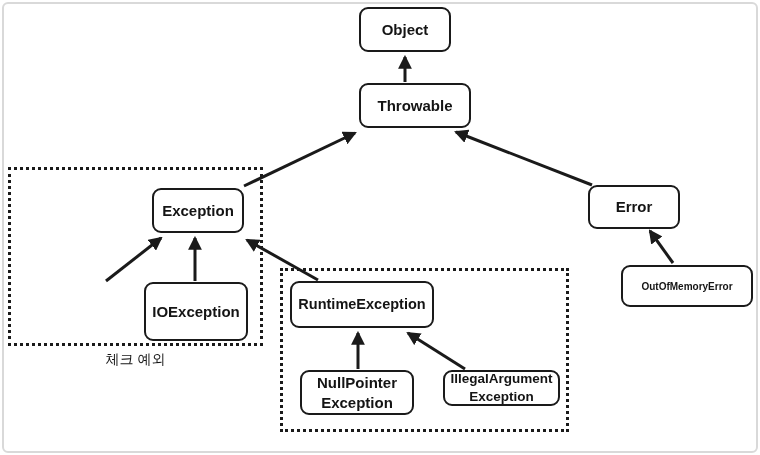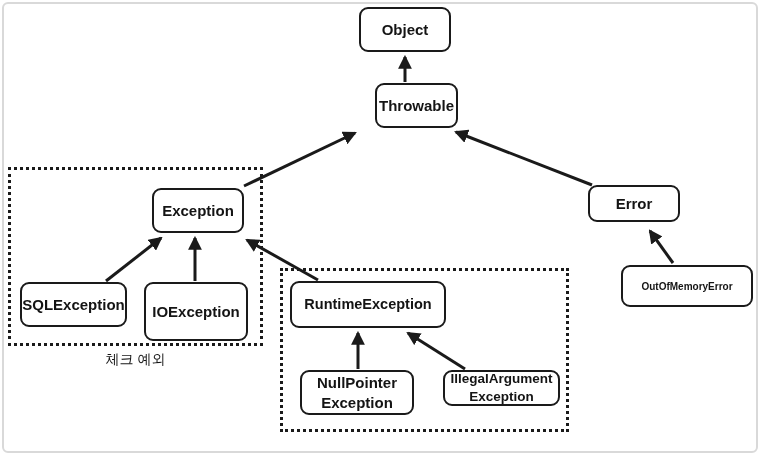--- a/index.html
+++ b/index.html
@@ -82,33 +82,32 @@
       <line x1="191" y1="277" x2="191" y2="234" marker-end="url(#arrow)"></line>
       <line x1="314" y1="276" x2="243" y2="236" marker-end="url(#arrow)"></line>
       <line x1="354" y1="365" x2="354" y2="329" marker-end="url(#arrow)"></line>
       <line x1="461" y1="365" x2="404" y2="329" marker-end="url(#arrow)"></line>
       <line x1="669" y1="259" x2="646" y2="227" marker-end="url(#arrow)"></line>
     </g>
   </svg>
 
   <div class="node" style="left:355px; top:3px;  width:92px;  height:45px">Object</div>
 
-  <div class="node" style="left:371px; top:79px; width:83px; height:45px">Throwable</div>
+  <div class="node" style="left:355px; top:79px; width:112px; height:45px">Throwable</div>
 
   <div class="node" style="left:148px; top:184px; width:92px; height:45px">Exception</div>
 
-  <div class="node" style="left:16px; top:278px; width:107px; height:45px">SQLException</div>
 
   <div class="node" style="left:140px; top:278px; width:104px; height:59px">IOException</div>
 
-  <div class="node" style="left:286px; top:277px; width:156px; height:47px; font-size:14.5px">RuntimeException</div>
+  <div class="node" style="left:286px; top:277px; width:144px; height:47px; font-size:14.5px">RuntimeException</div>
 
   <div class="node" style="left:296px; top:366px; width:114px; height:45px; font-size:15px">NullPointer
 Exception</div>
 
   <div class="node" style="left:439px; top:366px; width:117px; height:36px; font-size:13.5px">IllegalArgument
 Exception</div>
 
-  <div class="node" style="left:584px; top:181px; width:92px; height:37px">Error</div>
+  <div class="node" style="left:584px; top:181px; width:92px; height:44px">Error</div>
 
   <div class="node" style="left:617px; top:261px; width:132px; height:42px; font-size:10px">OutOfMemoryError</div>
 
 </div>
 
 </body></html>

